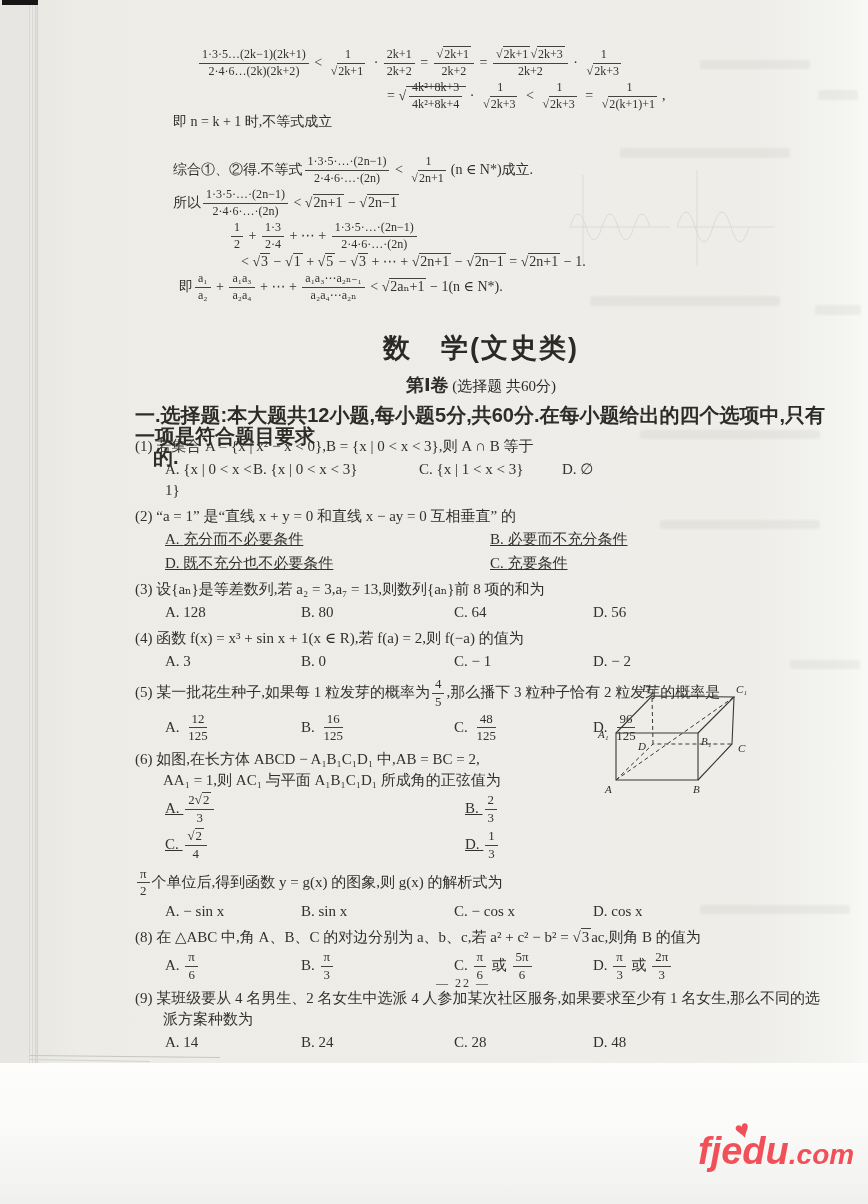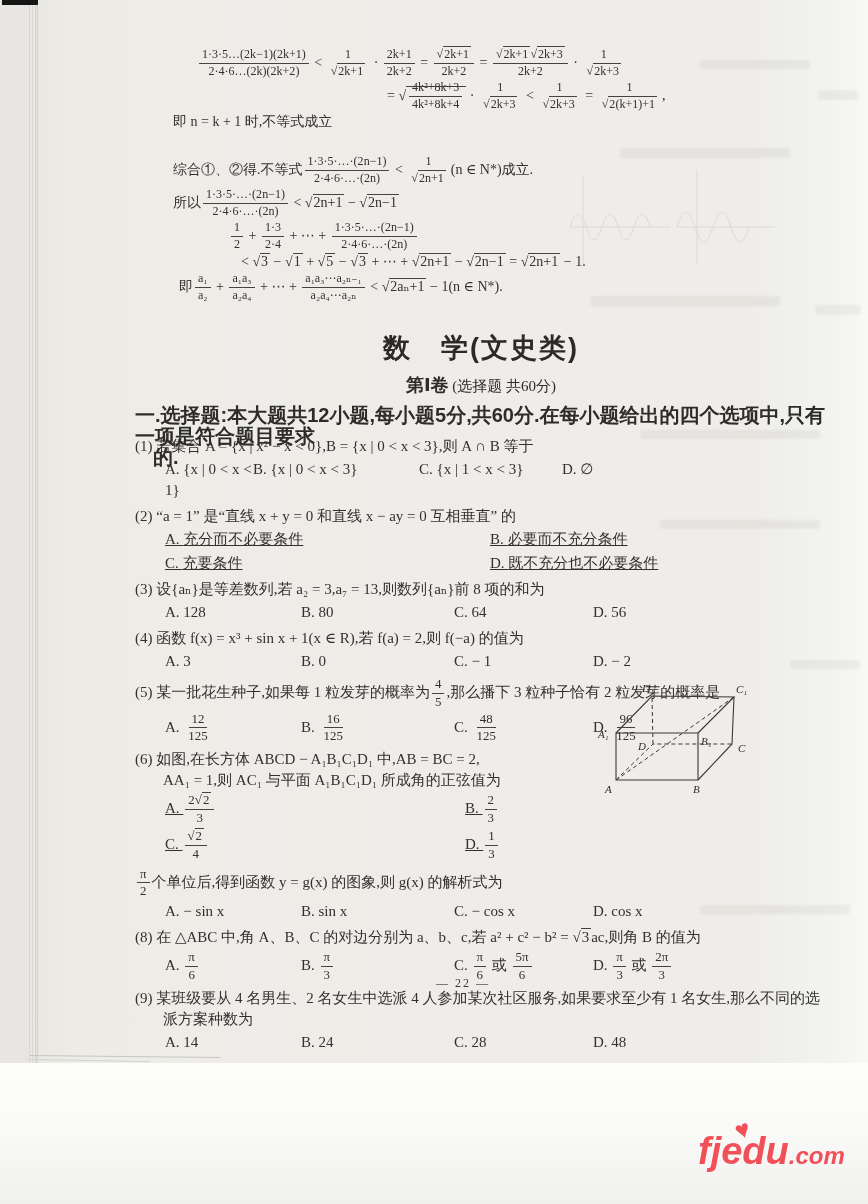--- a/index.html
+++ b/index.html
@@ -56,21 +56,21 @@
   .page-num{position:absolute;left:143px;top:976px;width:640px;text-align:center;font-size:12px;color:#3a3834;letter-spacing:2px;}
   
   .figure{position:absolute;left:592px;top:680px;width:200px;height:122px;}
   .figure text{font-size:11px;font-style:italic;fill:#2f2d2a;font-family:"Liberation Serif",serif;}
   .figure path,.figure line{stroke:#3a3834;stroke-width:1.1;fill:none;}
   .dashed{stroke-dasharray:4 3;stroke-width:1 !important;}
   
   .watermark{position:absolute;left:698px;top:1130px;width:165px;height:60px;
     font-family:"Liberation Sans","DejaVu Sans",sans-serif;font-weight:bold;font-style:italic;}
   .wm-main{font-size:38px;letter-spacing:0;}
-  .wm-suffix{font-size:24px;}
+  .wm-suffix{font-size:28px;}
   .wm-heart{position:absolute;left:37px;top:-15px;font-size:25px;transform:rotate(-18deg);font-style:normal;}
 </style>
 </head>
 <body>
 
 <div class="left-strip"></div>
 <div class="top-black-mark"></div>
 <div class="page"></div>
 <div class="below-page"></div>
 <div class="corner-edge"></div>
@@ -184,22 +184,22 @@
         <div class="opt"><span class="opt-label">B. </span><span class="mt">{x | 0 &lt; x &lt; 3}</span></div>
         <div class="opt"><span class="opt-label">C. </span><span class="mt">{x | 1 &lt; x &lt; 3}</span></div>
         <div class="opt"><span class="opt-label">D. </span><span class="mt">∅</span></div>
       </div>
     </div>
     <div class="question">
       <div class="q-line"><span class="mt">(2) “a = 1” 是“直线 x + y = 0 和直线 x − ay = 0 互相垂直” 的</span></div>
       <div class="opts grid2">
         <div class="opt"><span class="opt-label">A. </span><span class="mt">充分而不必要条件</span></div>
         <div class="opt"><span class="opt-label">B. </span><span class="mt">必要而不充分条件</span></div>
+        <div class="opt"><span class="opt-label">D. </span><span class="mt">既不充分也不必要条件</span></div>
         <div class="opt"><span class="opt-label">C. </span><span class="mt">充要条件</span></div>
-        <div class="opt"><span class="opt-label">D. </span><span class="mt">既不充分也不必要条件</span></div>
       </div>
     </div>
     <div class="question">
       <div class="q-line"><span class="mt">(3) 设{aₙ}是等差数列,若 a₂ = 3,a₇ = 13,则数列{aₙ}前 8 项的和为</span></div>
       <div class="opts row-b">
         <div class="opt"><span class="opt-label">A. </span><span class="mt">128</span></div>
         <div class="opt"><span class="opt-label">B. </span><span class="mt">80</span></div>
         <div class="opt"><span class="opt-label">C. </span><span class="mt">64</span></div>
         <div class="opt"><span class="opt-label">D. </span><span class="mt">56</span></div>
       </div>

